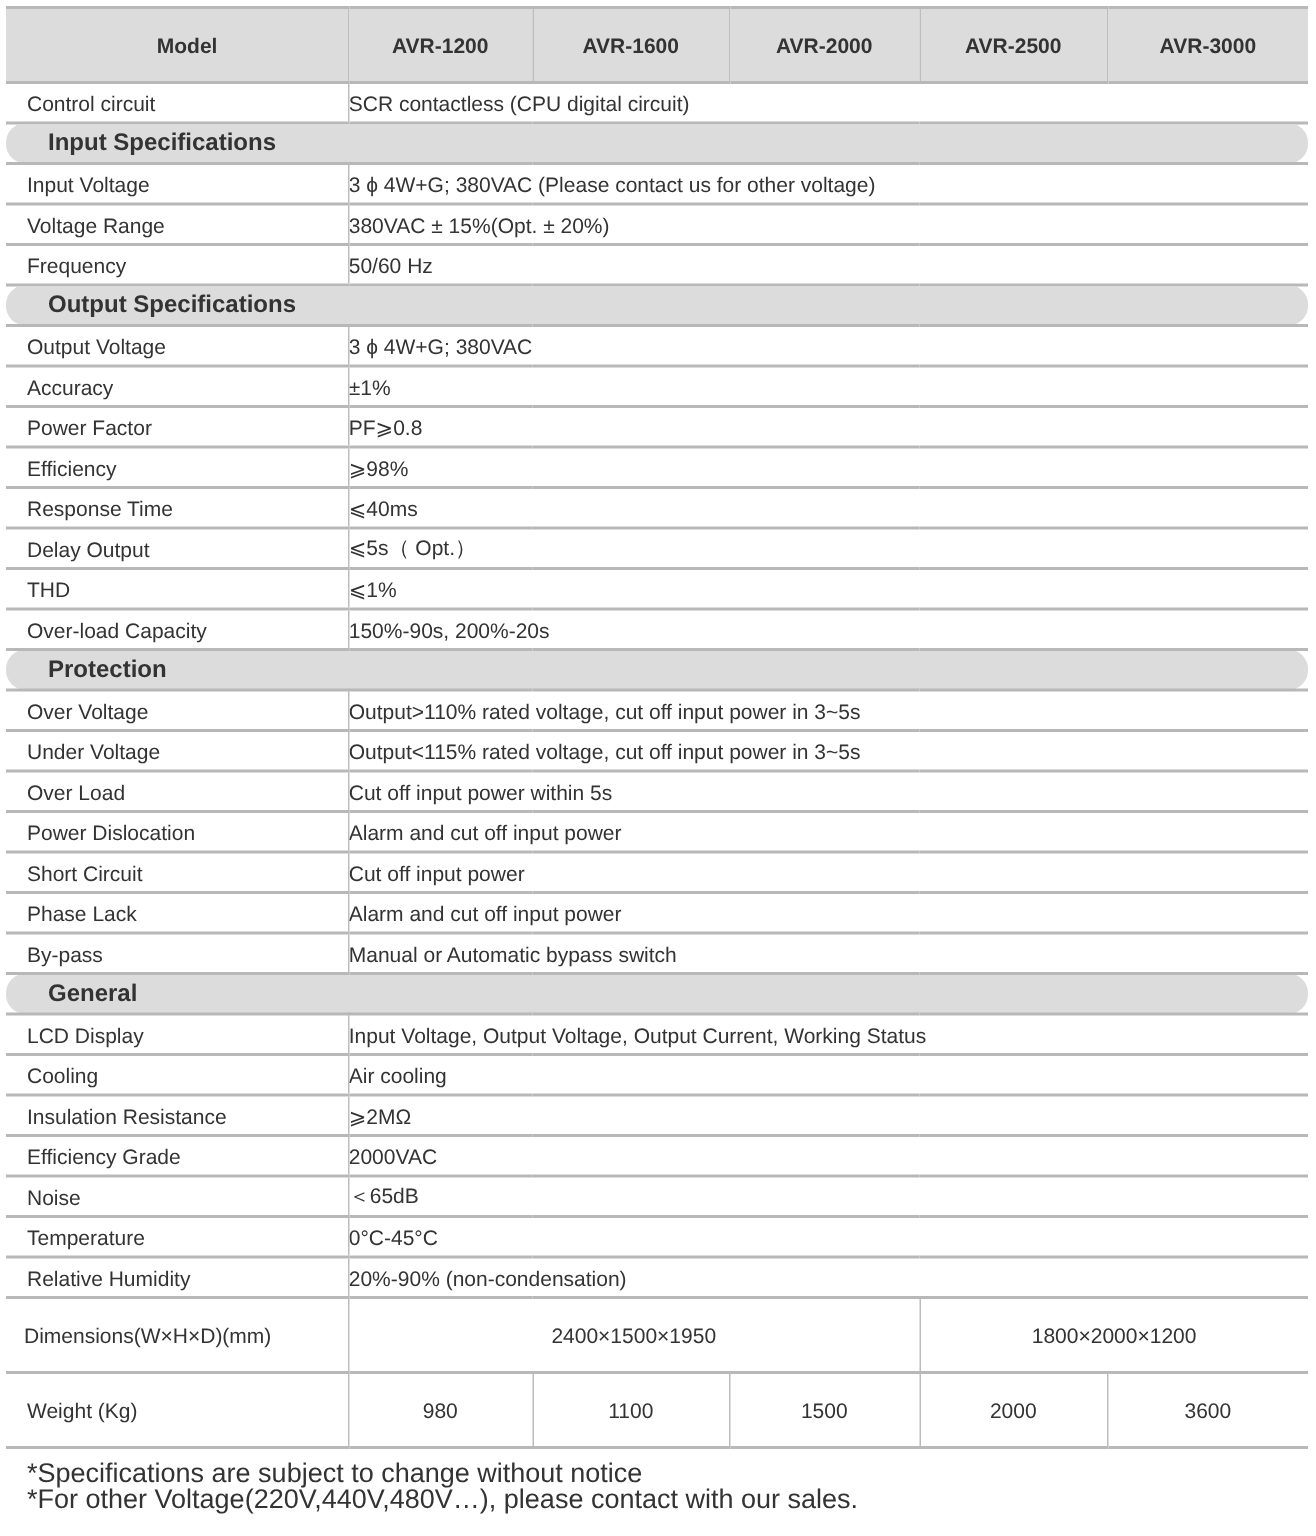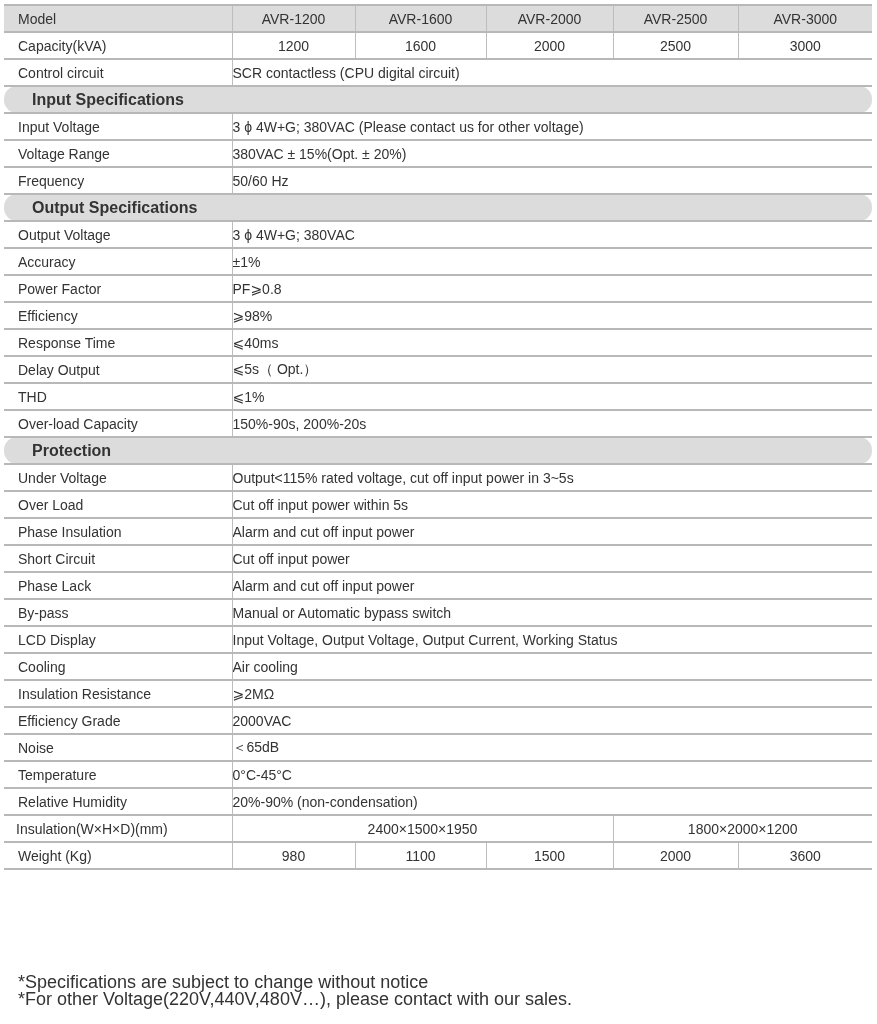--- a/index.html
+++ b/index.html
@@ -1,22 +1,22 @@
 <!DOCTYPE html>
 <html><head>
 <meta charset="utf-8">
 <style>
   html, body { margin: 0; padding: 0; background: #ffffff; }
   body { width: 877px; height: 1024px; position: relative; font-family: "Liberation Sans", sans-serif; color: #333333; overflow: hidden; }
   .spec-table { position: absolute; left: 4px; top: 4px; width: 868px; border-collapse: collapse; table-layout: fixed; font-size: 14px; }
   .spec-table td { height: 27px; padding: 0 0 0 14px; border-top: 2px solid #b8b8b8; border-bottom: 2px solid #b8b8b8; border-left: 1px solid #bdbdbd; border-right: 1px solid #bdbdbd; box-sizing: border-box; white-space: nowrap; overflow: hidden; vertical-align: middle; }
   .spec-table td:first-child { border-left: none; }
   .spec-table td:last-child { border-right: none; }
-  .spec-table td.c { text-align: center; padding: 4px; }
-  .spec-table tr.head td { background: #dcdcdc; font-weight: normal; }
+  .spec-table td.c { text-align: center; padding: 16px; }
+  .spec-table tr.head td { background: #dcdcdc; font-weight: bold; text-align: center; }
   .spec-table tr.section td { background: #dcdcdc; font-weight: bold; font-size: 16px; padding-left: 28px; border-radius: 13px; }
   .spec-table tr.row td.val { padding-left: 0; }
   .notes { position: absolute; left: 18px; top: 974px; font-size: 18px; line-height: 17px; color: #333; }
   .notes div { white-space: nowrap; }
 </style>
 </head>
 <body>
 
 <table class="spec-table">
   <colgroup>
@@ -28,28 +28,20 @@
       <col style="width:134px">
   </colgroup>
   <tbody>
     <tr class="head">
       <td>Model</td>
       <td class="c">AVR-1200</td>
       <td class="c">AVR-1600</td>
       <td class="c">AVR-2000</td>
       <td class="c">AVR-2500</td>
       <td class="c">AVR-3000</td>
-    </tr>
-    <tr class="row">
-      <td>Capacity(kVA)</td>
-      <td class="c">1200</td>
-      <td class="c">1600</td>
-      <td class="c">2000</td>
-      <td class="c">2500</td>
-      <td class="c">3000</td>
     </tr>
     <tr class="row">
       <td>Control circuit</td>
       <td class="val" colspan="5">SCR contactless (CPU digital circuit)</td>
     </tr>
 
     <tr class="section">
       <td colspan="6">Input Specifications</td>
     </tr>
     <tr class="row">
@@ -98,44 +90,51 @@
       </tr>
     <tr class="row">
         <td>Over-load Capacity</td>
         <td class="val" colspan="5">150%-90s, 200%-20s</td>
       </tr>
 
     <tr class="section">
       <td colspan="6">Protection</td>
     </tr>
     <tr class="row">
+        <td>Over Voltage</td>
+        <td class="val" colspan="5">Output&gt;110% rated voltage, cut off input power in 3~5s</td>
+      </tr>
+    <tr class="row">
         <td>Under Voltage</td>
         <td class="val" colspan="5">Output&lt;115% rated voltage, cut off input power in 3~5s</td>
       </tr>
     <tr class="row">
         <td>Over Load</td>
         <td class="val" colspan="5">Cut off input power within 5s</td>
       </tr>
     <tr class="row">
-        <td>Phase Insulation</td>
+        <td>Power Dislocation</td>
         <td class="val" colspan="5">Alarm and cut off input power</td>
       </tr>
     <tr class="row">
         <td>Short Circuit</td>
         <td class="val" colspan="5">Cut off input power</td>
       </tr>
     <tr class="row">
         <td>Phase Lack</td>
         <td class="val" colspan="5">Alarm and cut off input power</td>
       </tr>
     <tr class="row">
         <td>By-pass</td>
         <td class="val" colspan="5">Manual or Automatic bypass switch</td>
       </tr>
 
+    <tr class="section">
+      <td colspan="6">General</td>
+    </tr>
     <tr class="row">
         <td>LCD Display</td>
         <td class="val" colspan="5">Input Voltage, Output Voltage, Output Current, Working Status</td>
       </tr>
     <tr class="row">
         <td>Cooling</td>
         <td class="val" colspan="5">Air cooling</td>
       </tr>
     <tr class="row">
         <td>Insulation Resistance</td>
@@ -152,21 +151,21 @@
     <tr class="row">
         <td>Temperature</td>
         <td class="val" colspan="5">0°C-45°C</td>
       </tr>
     <tr class="row">
         <td>Relative Humidity</td>
         <td class="val" colspan="5">20%-90% (non-condensation)</td>
       </tr>
 
     <tr class="row">
-      <td style="padding-left:12px;">Insulation(W×H×D)(mm)</td>
+      <td style="padding-left:12px;">Dimensions(W×H×D)(mm)</td>
       <td class="c" colspan="3">2400×1500×1950</td>
       <td class="c" colspan="2">1800×2000×1200</td>
     </tr>
     <tr class="row">
       <td>Weight (Kg)</td>
       <td class="c">980</td>
       <td class="c">1100</td>
       <td class="c">1500</td>
       <td class="c">2000</td>
       <td class="c">3600</td>

